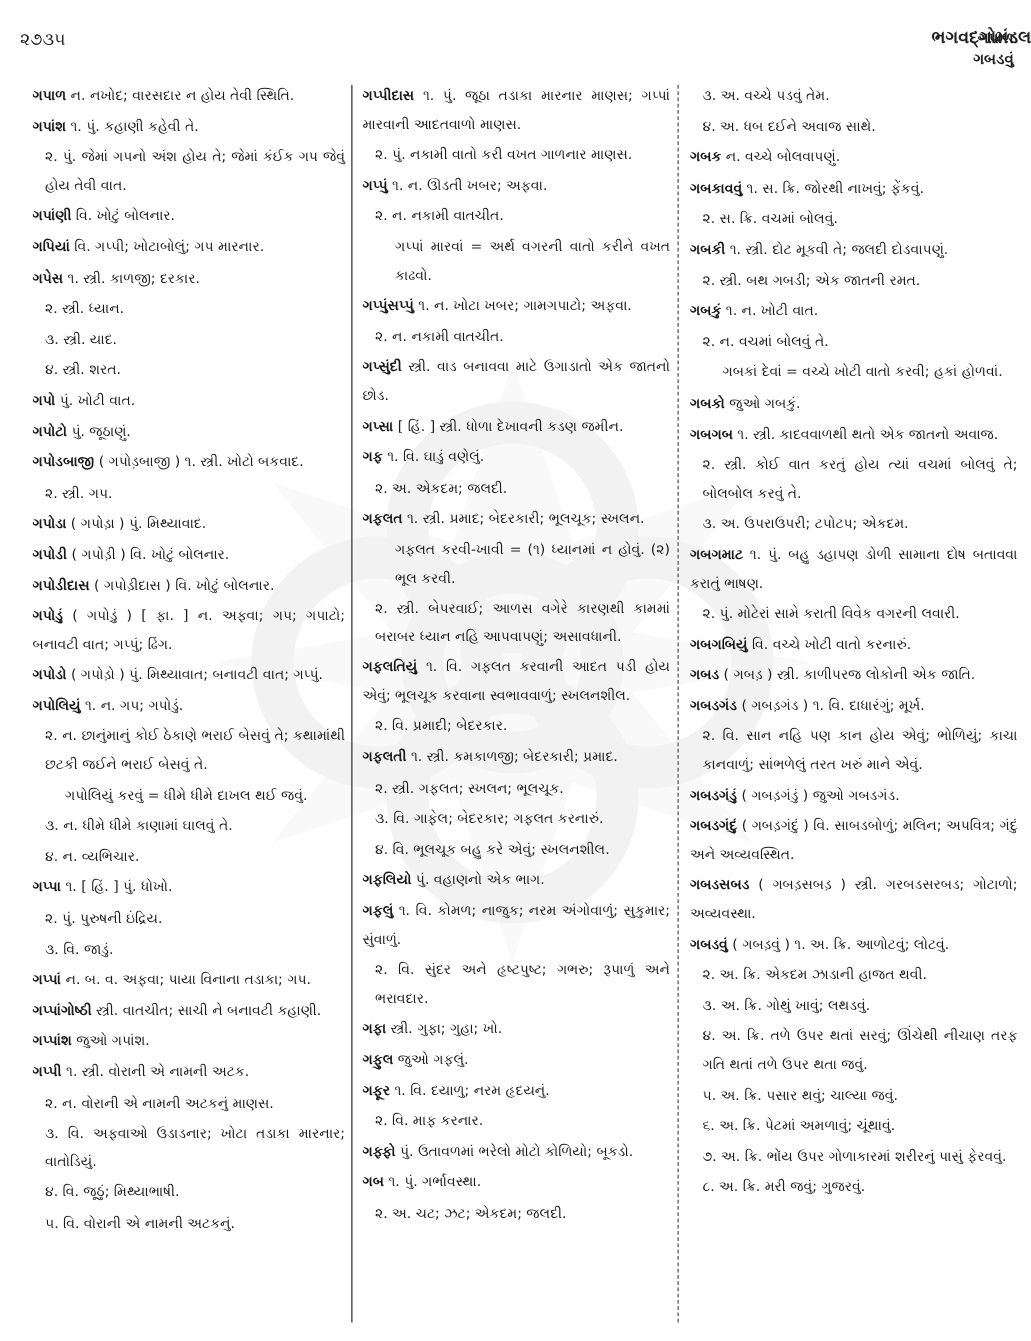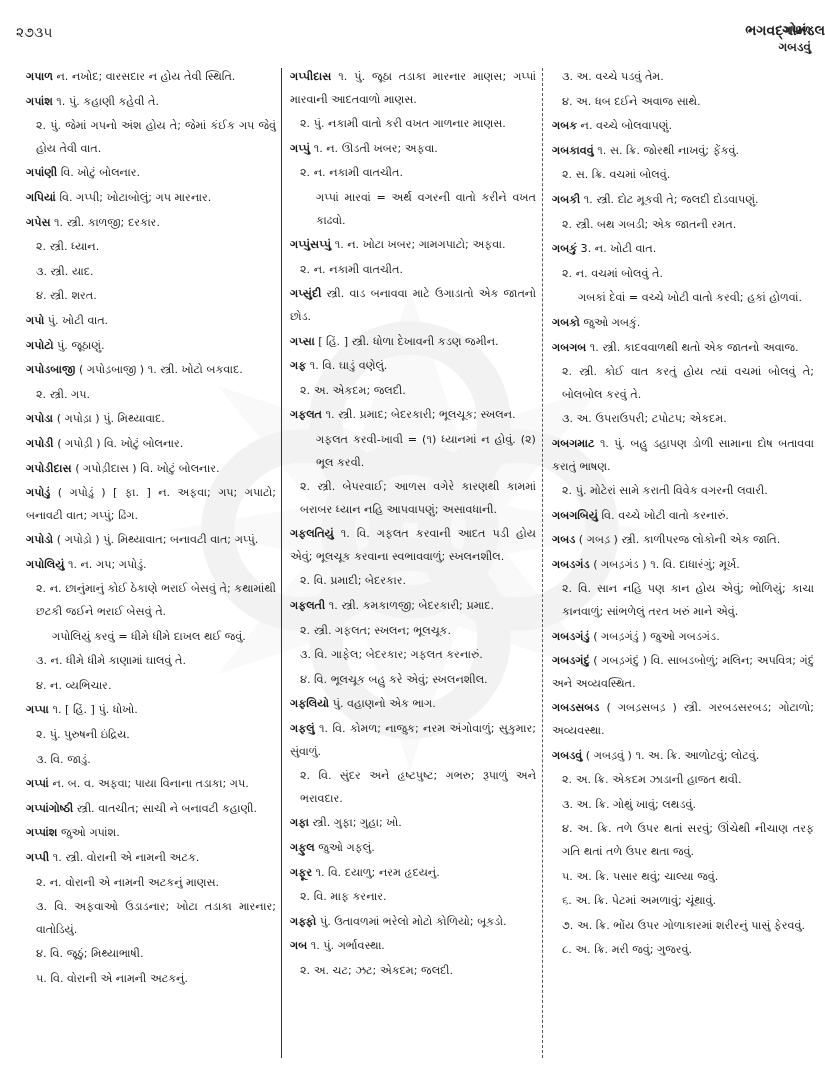--- a/index.html
+++ b/index.html
@@ -140,21 +140,21 @@
     <div class="entry sense">૨. અ. ચટ; ઝટ; એકદમ; જલદી.</div>
   </div>
 <div class="col col3">
     <div class="entry sense">૩. અ. વચ્ચે પડવું તેમ.</div>
     <div class="entry sense">૪. અ. ધબ દઈને અવાજ સાથે.</div>
     <div class="entry head"><span class="hw">ગબક</span><span class="gram"> ન. વચ્ચે બોલવાપણું.</span></div>
     <div class="entry head"><span class="hw">ગબકાવવું</span><span class="gram"> ૧. સ. ક્રિ. જોરથી નાખવું; ફેંકવું.</span></div>
     <div class="entry sense">૨. સ. ક્રિ. વચમાં બોલવું.</div>
     <div class="entry head"><span class="hw">ગબકી</span><span class="gram"> ૧. સ્ત્રી. દોટ મૂકવી તે; જલદી દોડવાપણું.</span></div>
     <div class="entry sense">૨. સ્ત્રી. બથ ગબડી; એક જાતની રમત.</div>
-    <div class="entry head"><span class="hw">ગબકું</span><span class="gram"> 3. ન. ખોટી વાત.</span></div>
+    <div class="entry head"><span class="hw">ગબકું</span><span class="gram"> ૧. ન. ખોટી વાત.</span></div>
     <div class="entry sense">૨. ન. વચમાં બોલવું તે.</div>
     <div class="entry idiom">ગબકાં દેવાં = વચ્ચે ખોટી વાતો કરવી; હકાં હોળવાં.</div>
     <div class="entry head"><span class="hw">ગબકો</span><span class="gram"> જુઓ ગબકું.</span></div>
     <div class="entry head"><span class="hw">ગબગબ</span><span class="gram"> ૧. સ્ત્રી. કાદવવાળથી થતો એક જાતનો અવાજ.</span></div>
     <div class="entry sense">૨. સ્ત્રી. કોઈ વાત કરતું હોય ત્યાં વચમાં બોલવું તે; બોલબોલ કરવું તે.</div>
     <div class="entry sense">૩. અ. ઉપરાઉપરી; ટપોટપ; એકદમ.</div>
     <div class="entry head"><span class="hw">ગબગમાટ</span><span class="gram"> ૧. પું. બહુ ડહાપણ ડોળી સામાના દોષ બતાવવા કરાતું ભાષણ.</span></div>
     <div class="entry sense">૨. પું. મોટેરાં સામે કરાતી વિવેક વગરની લવારી.</div>
     <div class="entry head"><span class="hw">ગબગબિયું</span><span class="gram"> વિ. વચ્ચે ખોટી વાતો કરનારું.</span></div>
     <div class="entry head"><span class="hw">ગબડ</span><span class="gram"> ( ગબડ઼ ) સ્ત્રી. કાળીપરજ લોકોની એક જાતિ.</span></div>

